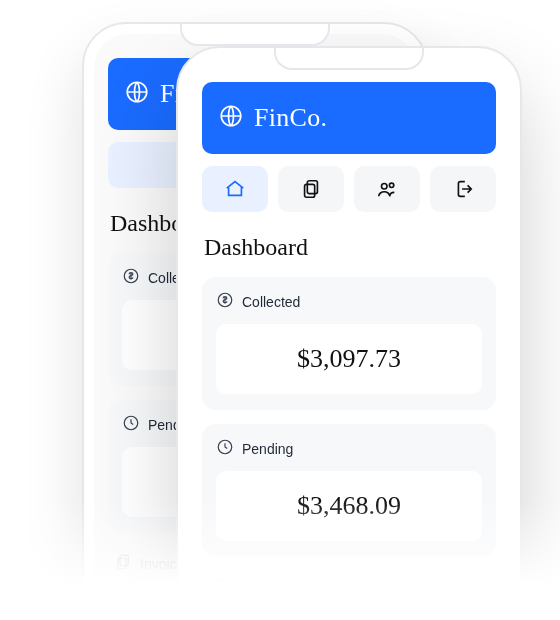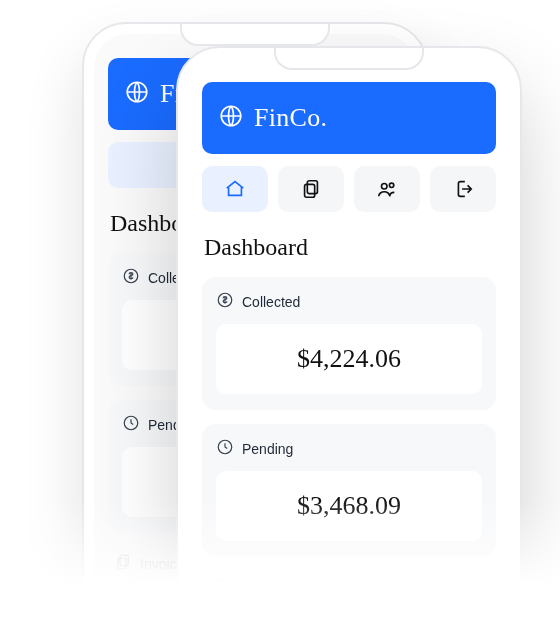--- a/index.html
+++ b/index.html
@@ -259,21 +259,21 @@
       <div class="card">
         <div class="card-head">
           <span>
             <svg viewBox="0 0 24 24" fill="none" stroke="#374151" stroke-width="1.6">
               <circle cx="12" cy="12" r="9"></circle>
                 <path d="M12 7v10M9.5 9.5c0-1 1-2 2.5-2s2.5 1 2.5 2-1 1.7-2.5 2-2.5 1-2.5 2 1 2 2.5 2 2.5-1 2.5-2"></path>
             </svg>
           </span>
           <span>Collected</span>
         </div>
-        <div class="card-body">$4,224.06</div>
+        <div class="card-body">$3,097.73</div>
       </div>
 
       <div class="card">
         <div class="card-head">
           <span>
             <svg viewBox="0 0 24 24" fill="none" stroke="#374151" stroke-width="1.6">
               <circle cx="12" cy="12" r="9"></circle>
                 <path d="M12 7v5l3 2"></path>
             </svg>
           </span>

